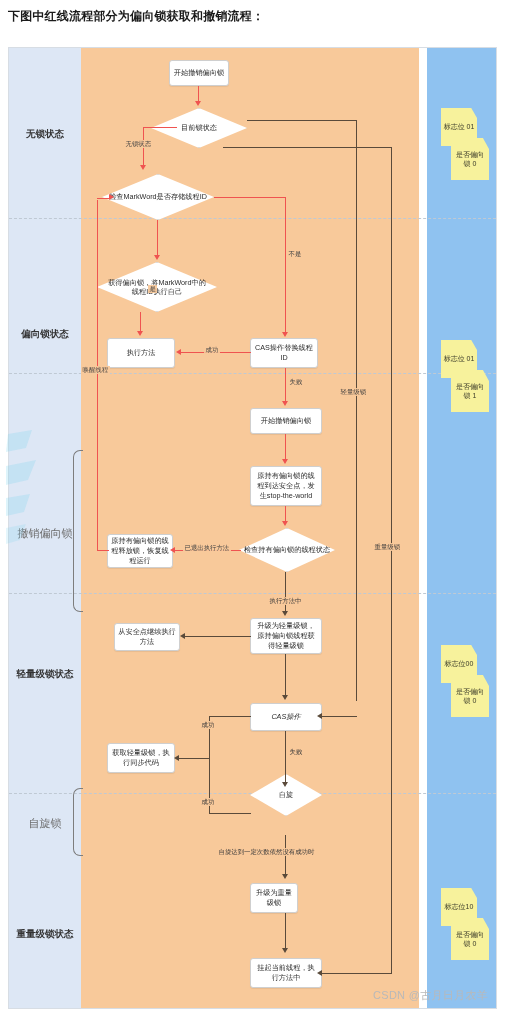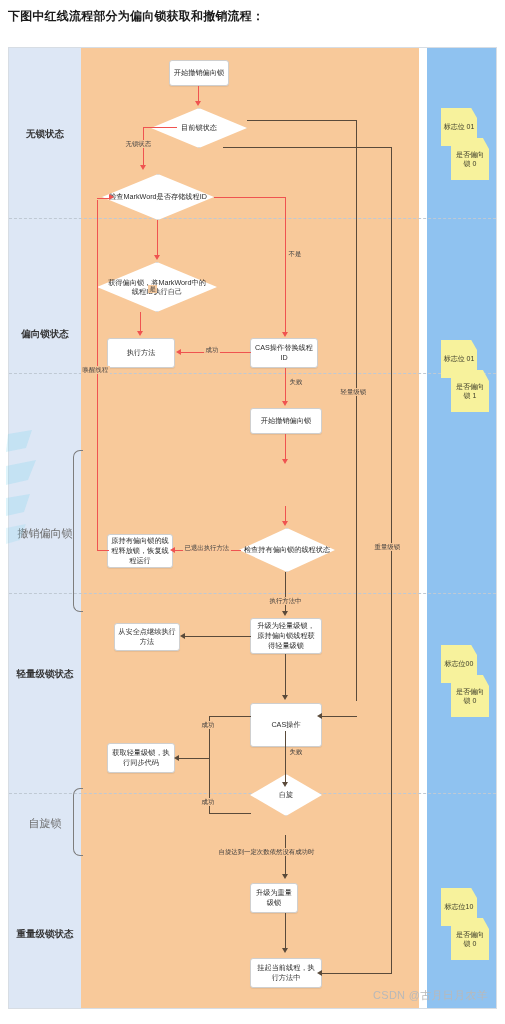--- a/index.html
+++ b/index.html
@@ -121,33 +121,34 @@
     <div class="dshape"></div>
     <div class="dtext" style="padding:0 8px;">获得偏向锁，将MarkWord中的线程ID执行自己</div>
   </div>
 
   <div class="node" style="left:98px;top:290px;width:68px;height:30px;">执行方法</div>
 
   <div class="node" style="left:241px;top:290px;width:68px;height:30px;">CAS操作替换线程ID</div>
 
   <div class="node" style="left:241px;top:360px;width:72px;height:26px;">开始撤销偏向锁</div>
 
+  <div class="node" style="left:241px;top:418px;width:72px;height:40px;">原持有偏向锁的线程到达安全点，发生stop-the-world</div>
 
   <div class="diamond" style="left:230px;top:480px;width:96px;height:44px;">
     <div class="dshape"></div>
     <div class="dtext" style="padding:0 4px;">检查持有偏向锁的线程状态</div>
   </div>
 
   <div class="node" style="left:98px;top:486px;width:66px;height:34px;">原持有偏向锁的线程释放锁，恢复线程运行</div>
 
   <div class="node" style="left:241px;top:570px;width:72px;height:36px;">升级为轻量级锁，原持偏向锁线程获得轻量级锁</div>
 
   <div class="node" style="left:105px;top:575px;width:66px;height:28px;">从安全点继续执行方法</div>
 
-  <div class="node" style="left:241px;top:655px;width:72px;height:44px;">CAS操作</div>
+  <div class="node" style="left:241px;top:655px;width:72px;height:28px;font-style:italic;">CAS操作</div>
 
   <div class="node" style="left:98px;top:695px;width:68px;height:30px;">获取轻量级锁，执行同步代码</div>
 
   <div class="diamond" style="left:241px;top:726px;width:72px;height:42px;">
     <div class="dshape"></div>
     <div class="dtext">自旋</div>
   </div>
 
   <div class="node" style="left:241px;top:835px;width:48px;height:30px;">升级为重量级锁</div>
 

